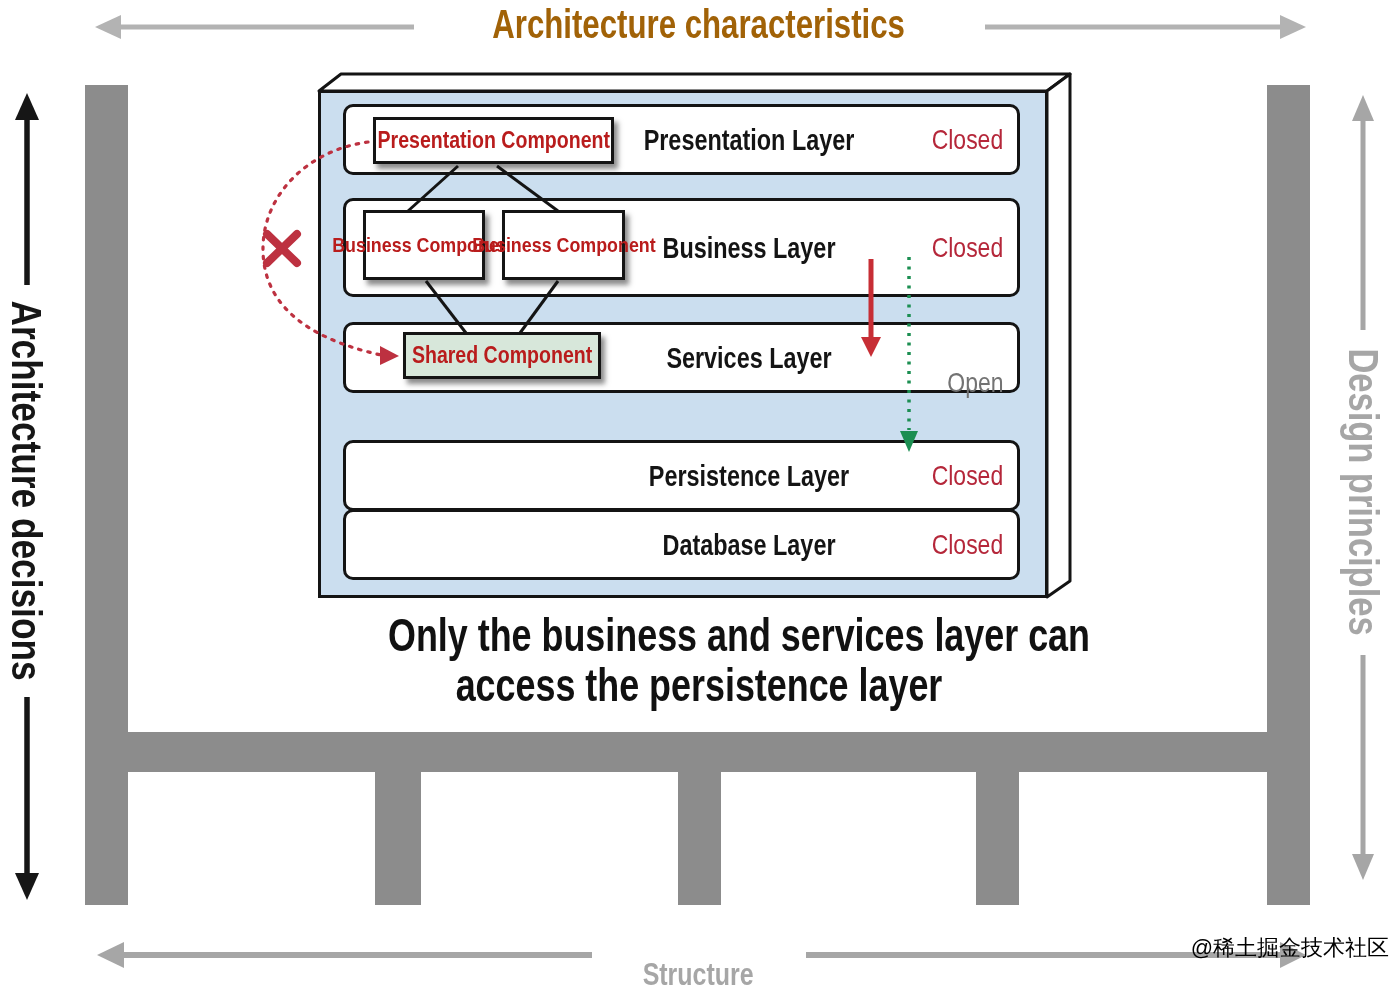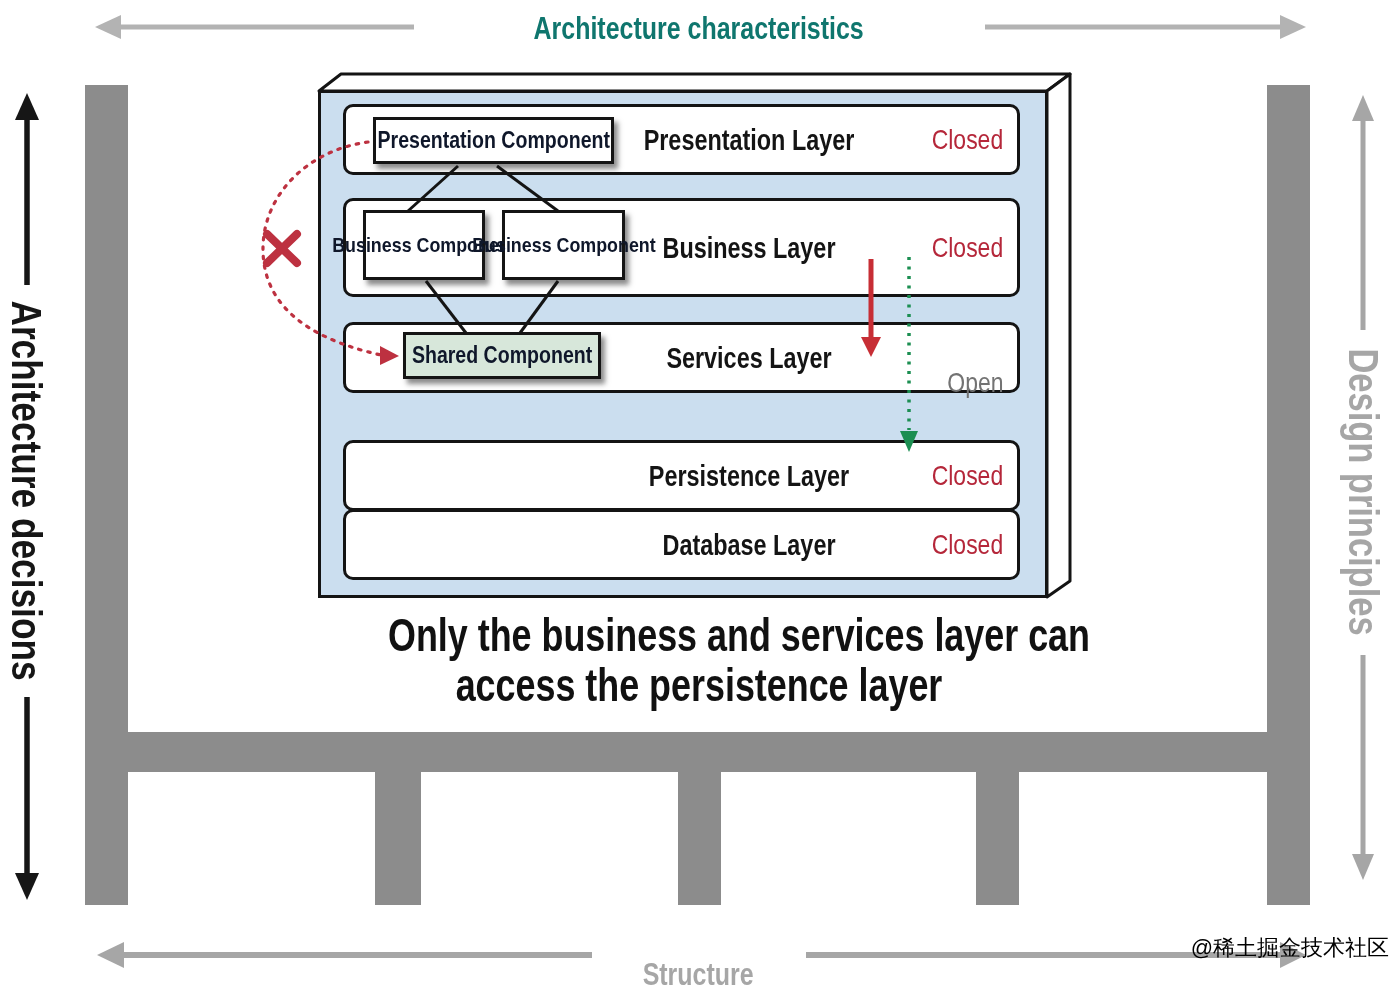--- a/index.html
+++ b/index.html
@@ -18,29 +18,29 @@
   .lname{position:absolute;left:403px;top:50%;transform:translate(-50%,-50%);
          font-weight:bold;font-size:30px;color:#141414;white-space:nowrap;}
   .status{position:absolute;right:14px;top:50%;transform:translateY(-50%);
           font-weight:normal;font-size:28px;white-space:nowrap;}
   .status .cx{transform-origin:100% 50%;transform:scaleX(0.82);}
   .closed{color:#b5273a;}
   .open{color:#737373;margin-top:25px;}
   
   .comp{position:absolute;background:#ffffff;border:3px solid #141414;box-sizing:border-box;
         display:flex;align-items:center;justify-content:center;text-align:center;
-        font-weight:bold;color:#0f172a;z-index:4;
+        font-weight:bold;color:#b91c1c;z-index:4;
         box-shadow:4px 5px 5px rgba(45,45,45,0.55);}
   .comp .cx{transform:scaleX(0.85);}
   .shared{background:#d7e7da;}
   
   .overlay{position:absolute;left:0;top:0;z-index:6;pointer-events:none;}
   
   .htitle{position:absolute;left:0;width:1397px;text-align:center;font-weight:bold;z-index:5;}
-  .title-top{top:10px;font-size:32px;color:#0f766e;}
+  .title-top{top:2px;font-size:40px;color:#a16207;}
   .title-bottom{top:956px;font-size:32px;color:#a6a6a6;}
   .vwrap{position:absolute;width:300px;height:0;display:flex;justify-content:center;
          align-items:center;z-index:5;}
   .vwrap span{font-weight:bold;white-space:nowrap;}
   .vleft{left:-123px;top:490px;}
   .vleft span{transform:rotate(90deg) scaleX(0.82);font-size:43px;color:#161616;}
   .vright{left:1213px;top:492px;}
   .vright span{transform:rotate(90deg) scaleX(0.82);font-size:42px;color:#a6a6a6;}
   
   .caption{position:absolute;left:0;width:1397px;text-align:center;font-weight:bold;

